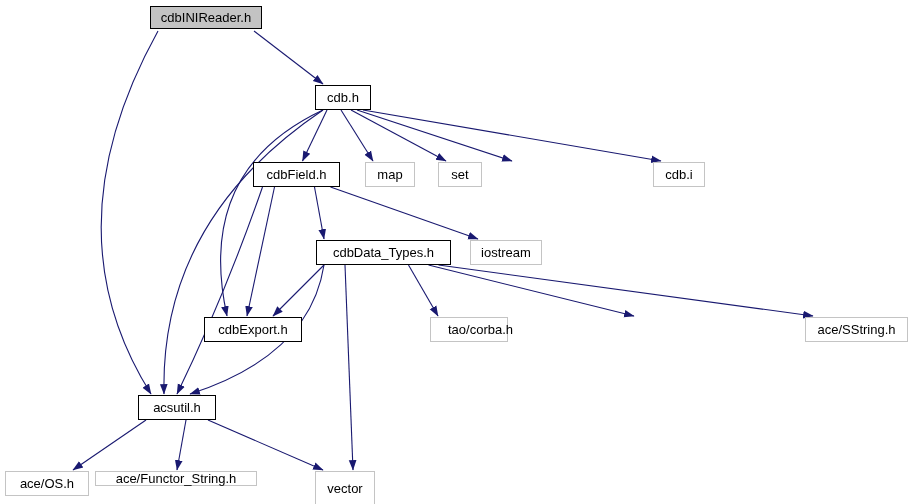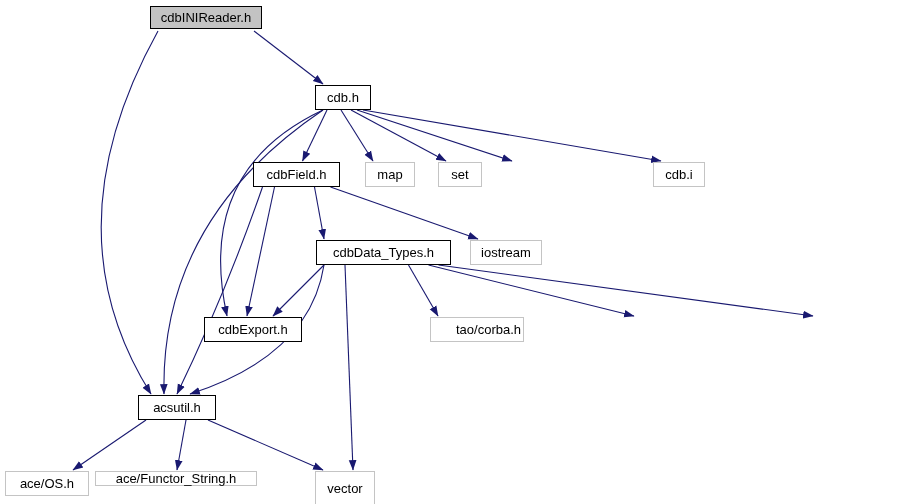--- a/index.html
+++ b/index.html
@@ -64,19 +64,20 @@
   <div id="node-layer">
       <div class="node root" style="left: 150px; top: 6px; width: 112px; height: 23px;">cdbINIReader.h</div>
       <div class="node internal" style="left: 315px; top: 85px; width: 56px; height: 25px;">cdb.h</div>
       <div class="node internal" style="left: 253px; top: 162px; width: 87px; height: 25px;">cdbField.h</div>
       <div class="node external" style="left: 365px; top: 162px; width: 50px; height: 25px;">map</div>
       <div class="node external" style="left: 438px; top: 162px; width: 44px; height: 25px;">set</div>
       <div class="node external" style="left: 653px; top: 162px; width: 52px; height: 25px;">cdb.i</div>
       <div class="node internal" style="left: 316px; top: 240px; width: 135px; height: 25px;">cdbData_Types.h</div>
       <div class="node external" style="left: 470px; top: 240px; width: 72px; height: 25px;">iostream</div>
       <div class="node internal" style="left: 204px; top: 317px; width: 98px; height: 25px;">cdbExport.h</div>
-      <div class="node external" style="left: 430px; top: 317px; width: 94px; height: 25px; padding-left: 23px;">tao/corba.h</div>
+      <div class="node external" style="left: 430px; top: 317px; width: 78px; height: 25px; padding-left: 23px;">tao/corba.h</div>
+      <div class="node external" style="left: 805px; top: 317px; width: 103px; height: 25px;">ace/SString.h</div>
       <div class="node internal" style="left: 138px; top: 395px; width: 78px; height: 25px;">acsutil.h</div>
       <div class="node external" style="left: 5px; top: 471px; width: 84px; height: 25px;">ace/OS.h</div>
       <div class="node external" style="left: 95px; top: 471px; width: 162px; height: 15px;">ace/Functor_String.h</div>
       <div class="node external" style="left: 315px; top: 471px; width: 60px; height: 35px;">vector</div>
     </div>
 </div>
 
 </body></html>

